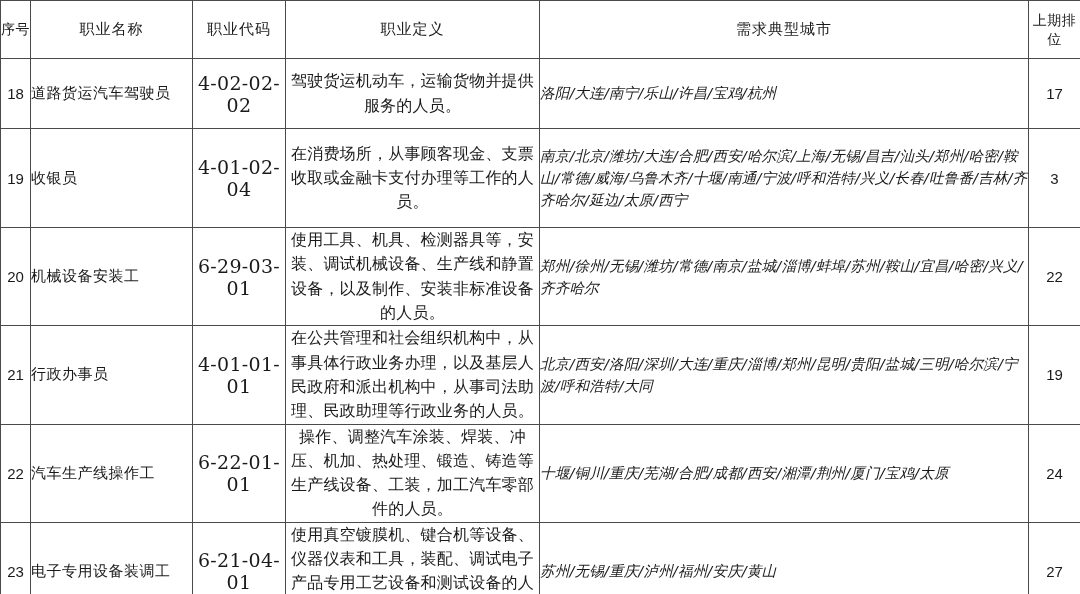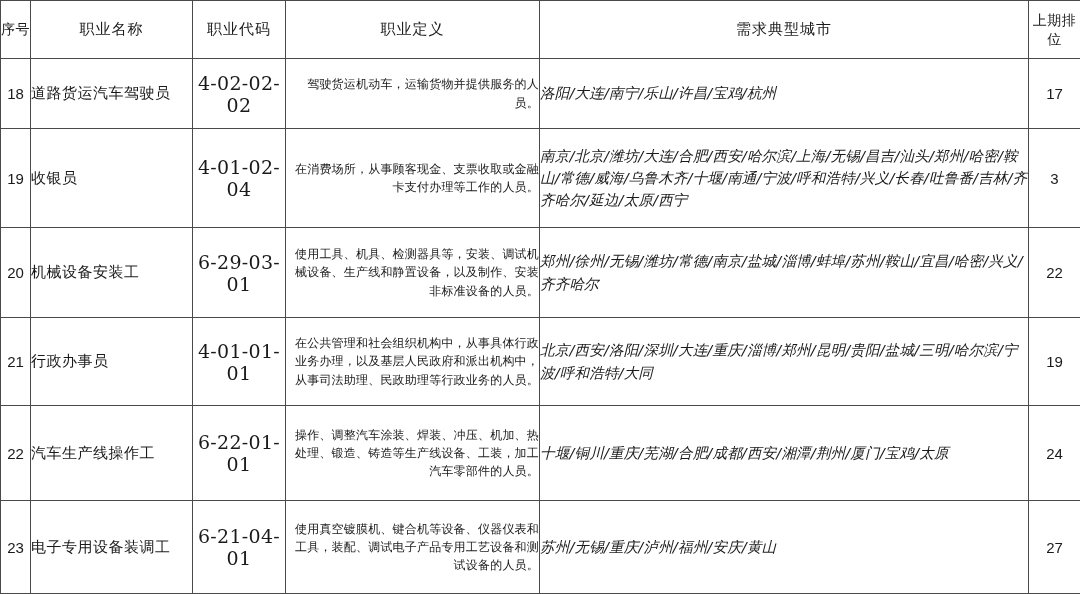--- a/index.html
+++ b/index.html
@@ -76,23 +76,23 @@
   }
 
   td.cell-code {
     text-align: center;
     font-size: 19px;
     font-family: "DejaVu Serif", "Liberation Serif", serif;
     letter-spacing: 0.3px;
   }
 
   td.cell-def {
-    text-align: right;
+    text-align: center;
     padding: 4px 6px 4px 8px;
-    font-size: 12px;
+    font-size: 16px;
     line-height: 1.52;
     letter-spacing: 0.2px;
     vertical-align: middle;
   }
 
   td.cell-city {
     text-align: left;
     padding: 4px 8px 4px 8px;
     font-size: 14.5px;
     line-height: 1.52;

